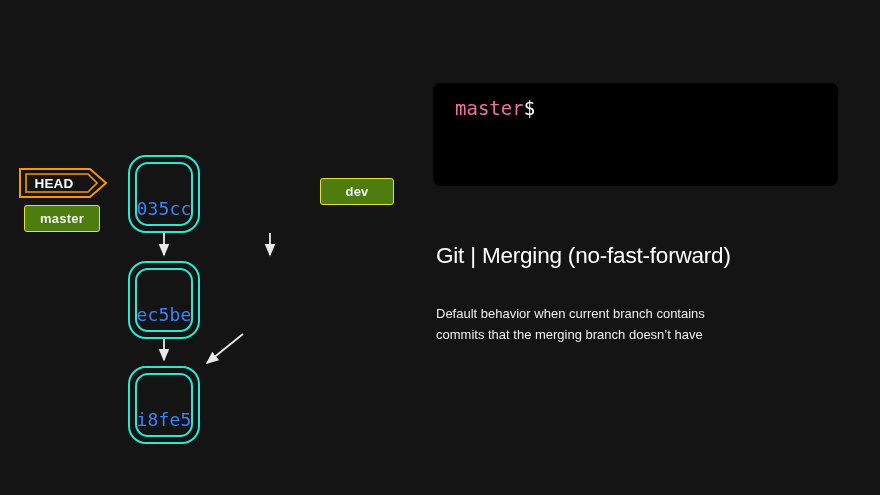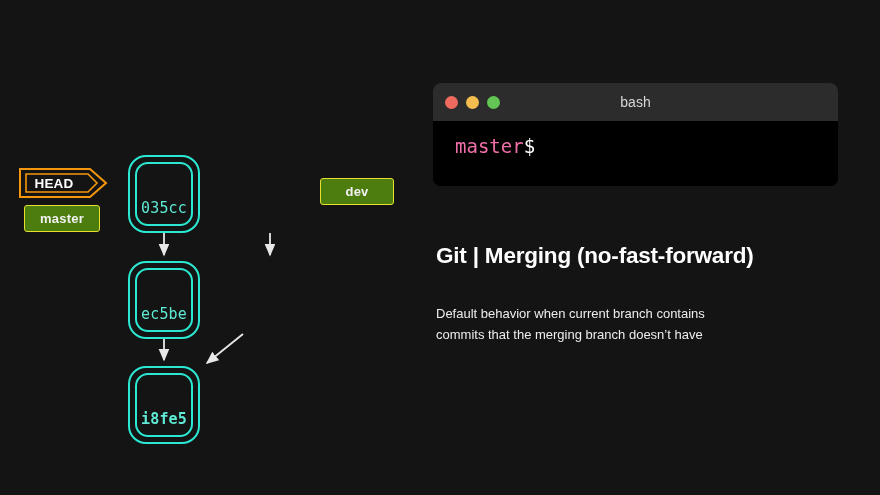--- a/index.html
+++ b/index.html
@@ -23,22 +23,22 @@
   }
   .node .inner {
     position: absolute;
     left: 5px; top: 5px; right: 5px; bottom: 5px;
     border: 2.5px solid var(--c);
     border-radius: 13px;
     display: flex; align-items: center; justify-content: center;
   }
   .node .sha {
     font-family: "DejaVu Sans Mono", "Liberation Mono", monospace;
-    font-size: 15px;
-    color: #5eead4;
+    font-size: 18px;
+    color: #3b82f6;
     letter-spacing: .2px;
     margin-top: 28px;
   }
   .cyan { --c: #2BE8D2; }
   .red  { --c: #F2614C; }
 
   
   #head-badge {
     position: absolute;
     left: 18px; top: 160px;
@@ -102,21 +102,21 @@
     white-space: pre;
   }
   .prompt-branch { color: #F06FA8; }
   .prompt-sym { color: #FFFFFF; }
 
   #panel-title {
     position: absolute;
     left: 6px; top: 243px;
     color: #FFFFFF;
     font-size: 22.5px;
-    font-weight: 700;
+    font-weight: 400;
     letter-spacing: -.2px;
   }
 
   .para {
     position: absolute;
     left: 6px;
     color: #EDEDED;
     font-size: 13px;
     line-height: 21px;
   }
@@ -154,38 +154,30 @@
   <div class="node cyan" style="left:128px;top:148px;">
     <div class="inner">
       <span class="sha">035cc</span>
     </div>
   </div>
   <div class="node cyan" style="left:128px;top:254px;">
     <div class="inner">
       <span class="sha">ec5be</span>
     </div>
   </div>
-  <div class="node cyan" style="left:128px;top:359px;font-weight:bold;">
+  <div class="node cyan" style="left:128px;top:359px;">
     <div class="inner">
       <span class="sha">i8fe5</span>
     </div>
   </div>
 </div>
 
 <div id="right">
 
   <div id="terminal">
-    <div id="term-header">
-      <div id="dots">
-        <span class="dot" style="background:#ED6A5E;"></span>
-        <span class="dot" style="background:#F5BD4F;"></span>
-        <span class="dot" style="background:#62C554;"></span>
-      </div>
-      <span id="term-title">bash</span>
-    </div>
     <div id="term-body">
       <div class="line"><span class="prompt-branch">master</span><span class="prompt-sym">$</span><span class="prompt-sym"></span></div>
     </div>
   </div>
 
   <div id="panel-title">Git | Merging (no-fast-forward)</div>
 
   <div class="para" id="para-1" style="white-space:pre-line;">Default behavior when current branch contains
 commits that the merging branch doesn’t have</div>
 </div>

